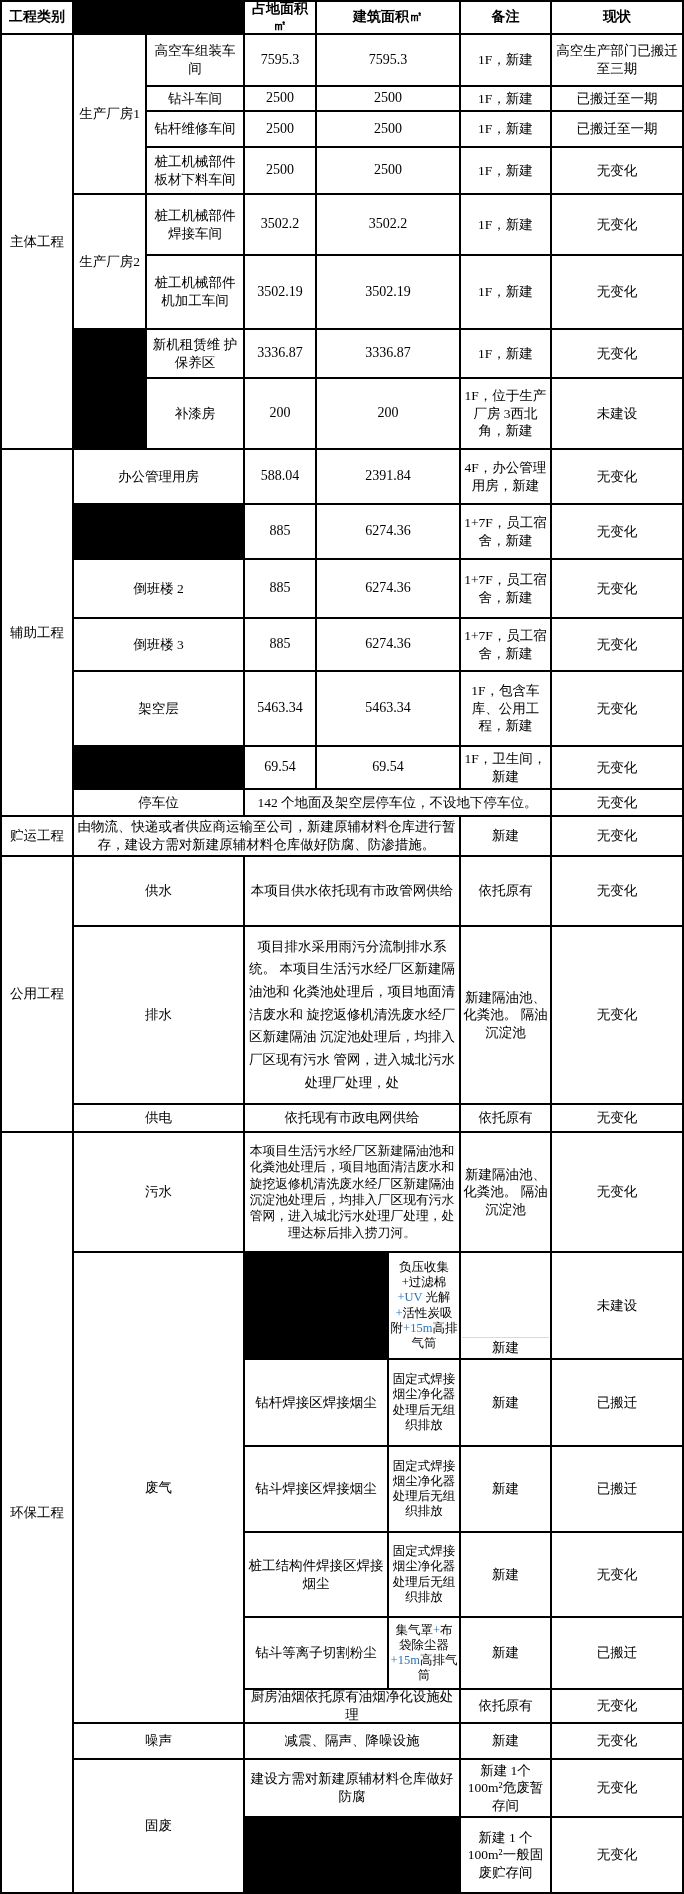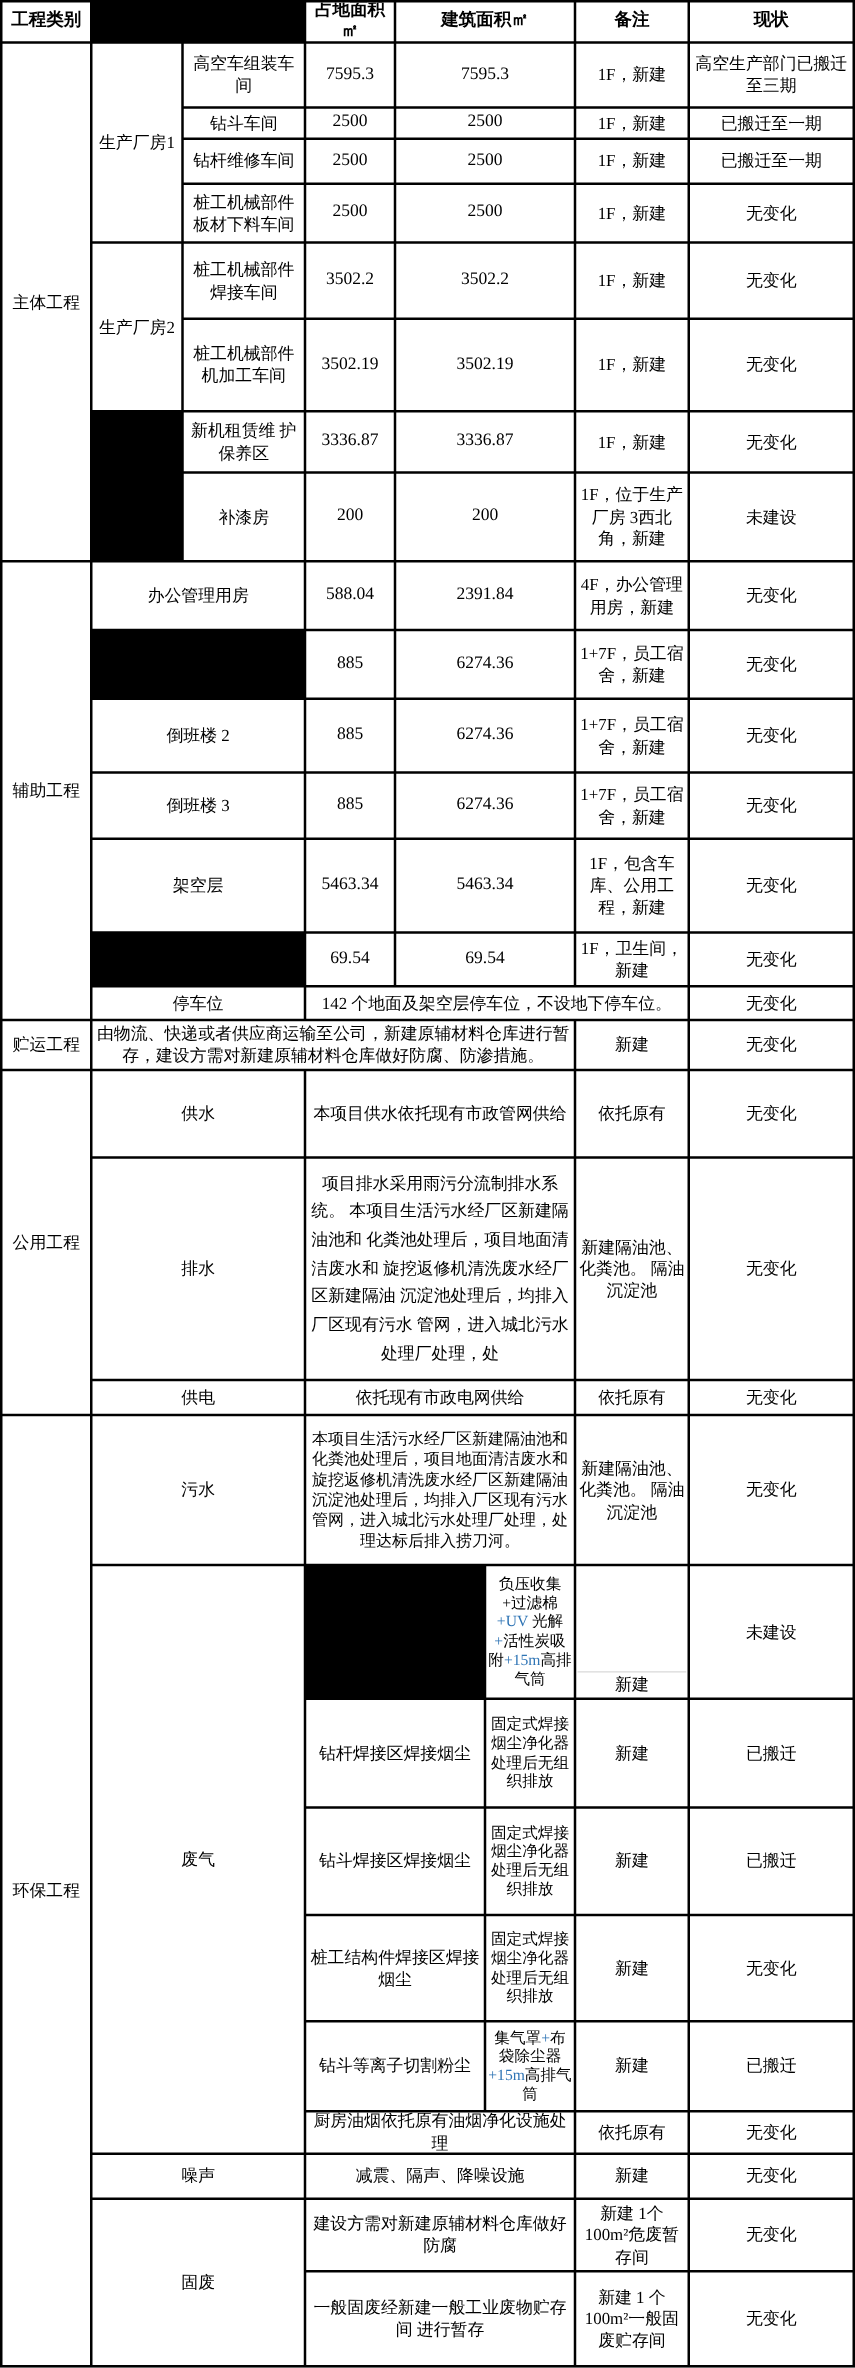--- a/index.html
+++ b/index.html
@@ -219,17 +219,16 @@
   <div class="cell" style="grid-area:28/4/29/7">减震、隔声、降噪设施</div>
   <div class="cell" style="grid-area:28/7/29/8">新建</div>
   <div class="cell" style="grid-area:28/8/29/9">无变化</div>
 
   <div class="cell" style="grid-area:29/2/31/4">固废</div>
 
   <div class="cell" style="grid-area:29/4/30/7">建设方需对新建原辅材料仓库做好防腐</div>
   <div class="cell" style="grid-area:29/7/30/8">新建 1个100m²危废暂存间</div>
   <div class="cell" style="grid-area:29/8/30/9">无变化</div>
 
-  <div class="cell" style="grid-area:30/4/31/7">一般固废经新建一般工业废物贮存间 进行暂存</div>
   <div class="cell" style="grid-area:30/7/31/8">新建 1 个100m²一般固废贮存间</div>
   <div class="cell" style="grid-area:30/8/31/9">无变化</div>
 
 </div>
 
 </body></html>

